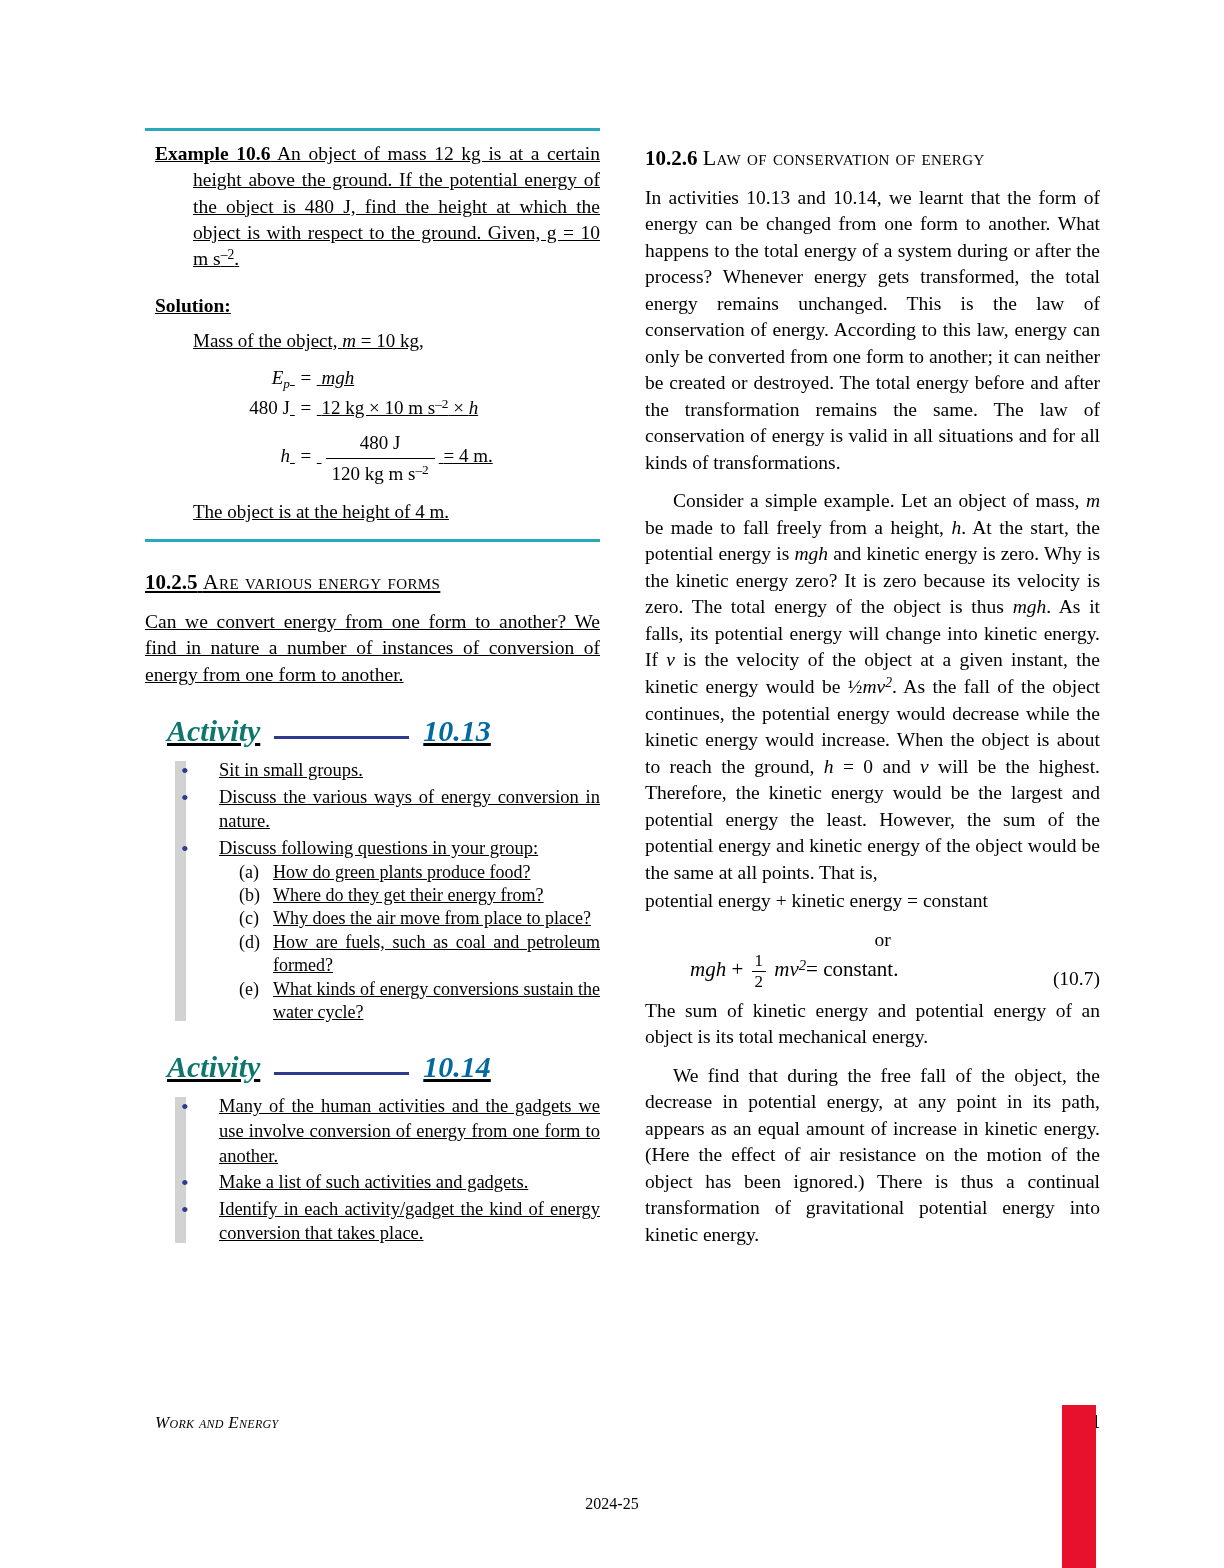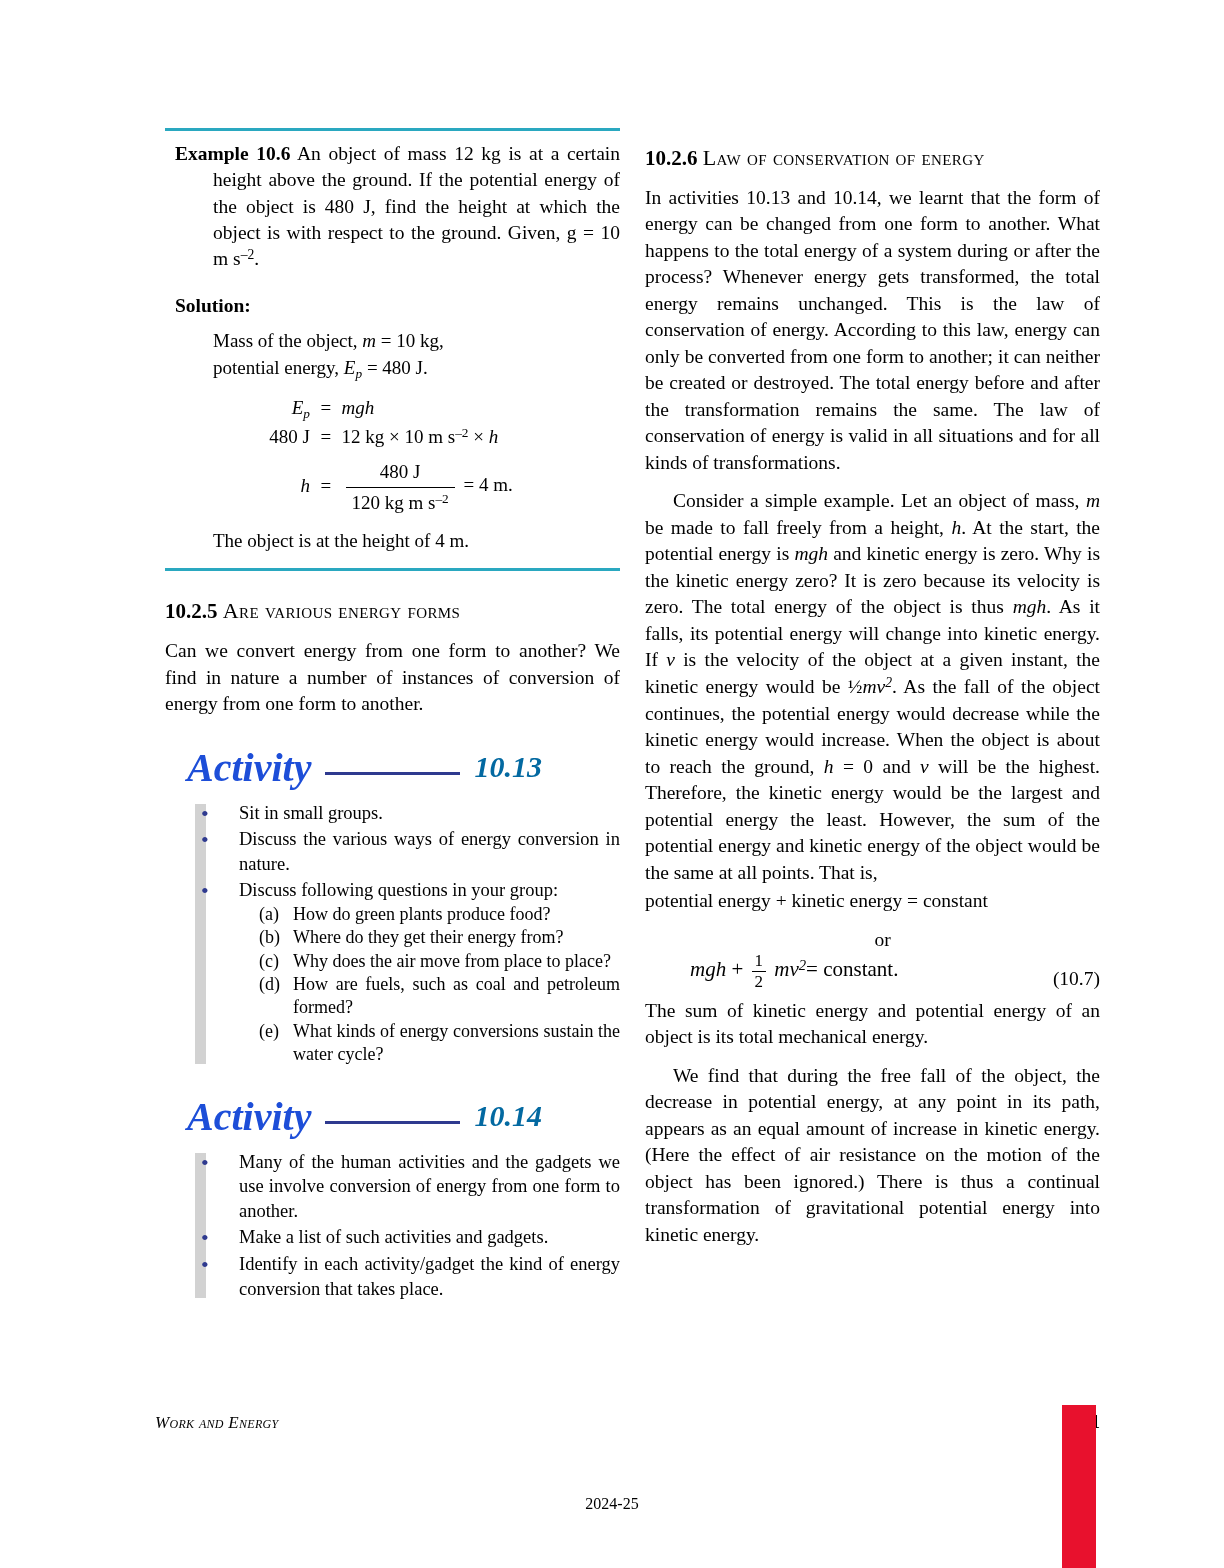--- a/index.html
+++ b/index.html
@@ -16,23 +16,24 @@
     overflow: hidden;
   }
   .page {
     position: absolute;
     left: 0; top: 0;
     width: 1224px;
     height: 1568px;
   }
   .col-left {
     position: absolute;
-    left: 165px;
+    left: 145px;
     top: 128px;
     width: 455px;
+    text-decoration: underline;
   }
   .col-right {
     position: absolute;
     left: 645px;
     top: 144px;
     width: 455px;
   }
   .rule {
     height: 3px;
     background: #2aa8c0;
@@ -119,22 +120,22 @@
   .activity-head {
     display: flex;
     align-items: center;
     margin: 26px 0 10px 22px;
     color: #2f3a8f;
   }
   .activity-word {
     font-family: "Liberation Serif", serif;
     font-style: italic;
     font-weight: bold;
-    font-size: 40px;
-    color: #1d4ed8;
+    font-size: 30px;
+    color: #0f766e;
   }
   .activity-line {
     flex: 0 0 135px;
     height: 3px;
     background: #2f3a8f;
     margin: 0 14px;
     position: relative;
     top: 6px;
   }
   .activity-num {
@@ -279,21 +280,20 @@
     <div class="example-block">
       <p class="example-text">
         <b>Example 10.6</b>
         <span>An object of mass 12 kg is at a certain height above the ground. If the  potential energy of the object is 480 J, find the height at which the object is with respect to the ground. Given, g = 10 m s</span><span class="sup">–2</span><span>.</span>
       </p>
 
       <div class="solution-head">Solution:</div>
 
       <div class="sol-body">
         <div><span>Mass of the object, </span><span class="ital">m</span><span> = 10 kg,</span></div>
-        <div><span>potential energy, </span><span class="ital">E</span><span class="sub ital">p</span><span> = 480 J.</span></div>
 
         <div class="eqline" style="margin-top:10px">
           <span style="display:inline-block;width:62px;text-align:right"><span class="ital">E</span><span class="sub ital">p</span></span>
           <span style="display:inline-block;width:22px;text-align:center">=</span>
           <span class="ital">mgh</span>
         </div>
 
         <div class="eqline">
           <span style="display:inline-block;width:62px;text-align:right">480 J</span>
           <span style="display:inline-block;width:22px;text-align:center">=</span>

